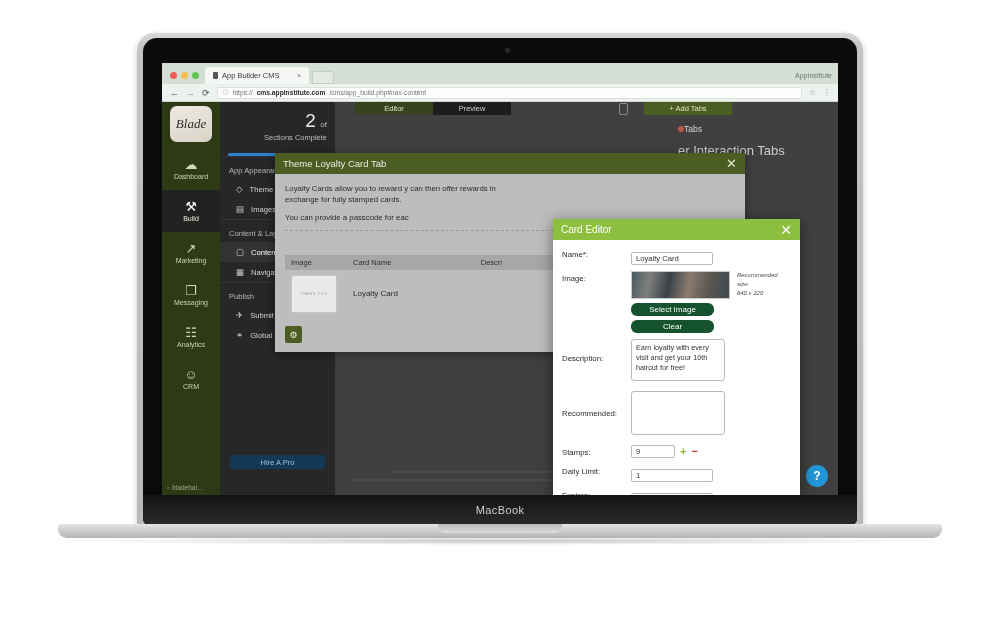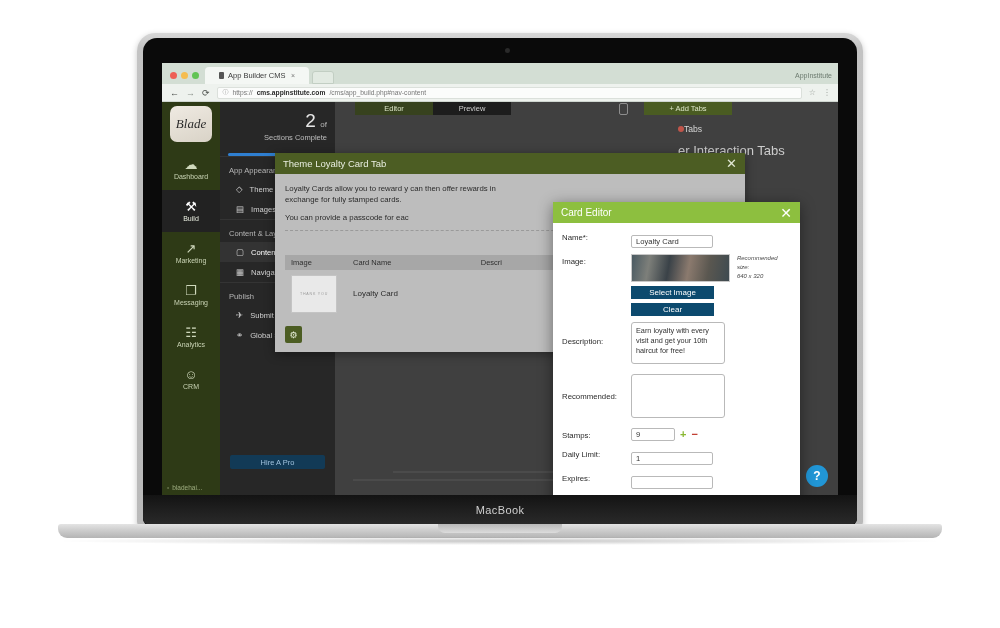--- a/index.html
+++ b/index.html
@@ -59,21 +59,21 @@
   
   .browser-tabbar {
     position:absolute; left:0; top:0; width:676px; height:21px;
     background:#d3ded4; display:flex; align-items:flex-end;
   }
   .traffic { display:flex; gap:4px; padding:0 6px 5px 8px; }
   .dot { width:7px; height:7px; border-radius:50%; }
   .dot.r{background:#ee5f56;} .dot.y{background:#f5bd4f;} .dot.g{background:#61c454;}
   .tab {
     height:17px; background:#f4f7f4; border-radius:4px 4px 0 0;
-    display:flex; align-items:center; gap:4px; padding:0 14px;
+    display:flex; align-items:center; gap:4px; padding:0 8px;
     font-size:7.5px; color:#3b3b3b; min-width:104px;
   }
   .tab .fav { width:5px; height:7px; background:#555; border-radius:1px; }
   .tab .tabx { margin-left:auto; font-size:7px; color:#777; }
   .tab-new { width:22px; height:13px; background:#e2eae2; border:1px solid #c2cec3;
              border-radius:3px 3px 0 0; margin-left:3px; }
   .brand-right {
     margin-left:auto; font-size:7px; color:#6d7b70; padding:0 6px 5px 0;
   }
   .browser-urlbar {
@@ -218,21 +218,21 @@
   .mb-foot {
     position:absolute; right:8px; bottom:9px; display:flex; gap:7px;
   }
   .mb-foot .btn {
     width:78px; height:14px; background:#4c5d23; color:#e7eed8; font-size:8px;
     display:flex; align-items:center; justify-content:center; border-radius:2px;
   }
 
   
   .modal-front {
-    position:absolute; left:391px; top:100px; width:247px; height:356px;
+    position:absolute; left:391px; top:117px; width:247px; height:356px;
     background:#fff; box-shadow:0 3px 14px rgba(0,0,0,.45);
   }
   .mf-head {
     height:21px; background:#8dbf3f; color:#fff;
     display:flex; align-items:center; padding:0 8px; font-size:10px;
   }
   .mf-head .x { margin-left:auto; font-size:14px; line-height:1; color:#fff; }
   .mf-body { padding:7px 9px; }
   .frow { display:flex; align-items:flex-start; margin-bottom:6px; }
   .flabel { width:69px; font-size:7.8px; color:#2b2b2b; padding-top:3px; }
@@ -241,23 +241,23 @@
     width:82px; height:13px; border:1px solid #b9b9b9; background:#fff;
     font-size:7.6px; color:#333; padding:0 4px; border-radius:2px;
     font-family:"Liberation Sans", sans-serif;
   }
   .preview-img {
     width:100px; height:28px; border:1px solid #c8c8c8;
     background:linear-gradient(100deg,#4a5a62 0%,#7d7f7a 18%,#3a4248 38%,#8b7a6e 58%,#5a5750 78%,#3e4a50 100%);
   }
   .rec-size { font-size:6px; color:#4a4a4a; font-style:italic; line-height:1.5; margin-left:7px; }
   .gbtn {
-    width:83px; height:13px; background:#0c4a6e; color:#fff; font-size:8px;
+    width:83px; height:13px; background:#14532d; color:#fff; font-size:8px;
     display:flex; align-items:center; justify-content:center;
-    border-radius:0; margin-top:4px;
+    border-radius:6px; margin-top:4px;
   }
   .ta {
     width:94px; height:42px; border:1px solid #b9b9b9; border-radius:3px;
     font-size:7.3px; color:#333; padding:3px 4px; resize:none; line-height:1.35;
     font-family:"Liberation Sans", sans-serif;
   }
   .ta.empty { height:44px; }
   .stamp-row { display:flex; align-items:center; gap:5px; }
   .plus { color:#8ab832; font-size:11px; font-weight:bold; line-height:1; }
   .minus { color:#c0392b; font-size:11px; font-weight:bold; line-height:1; }

